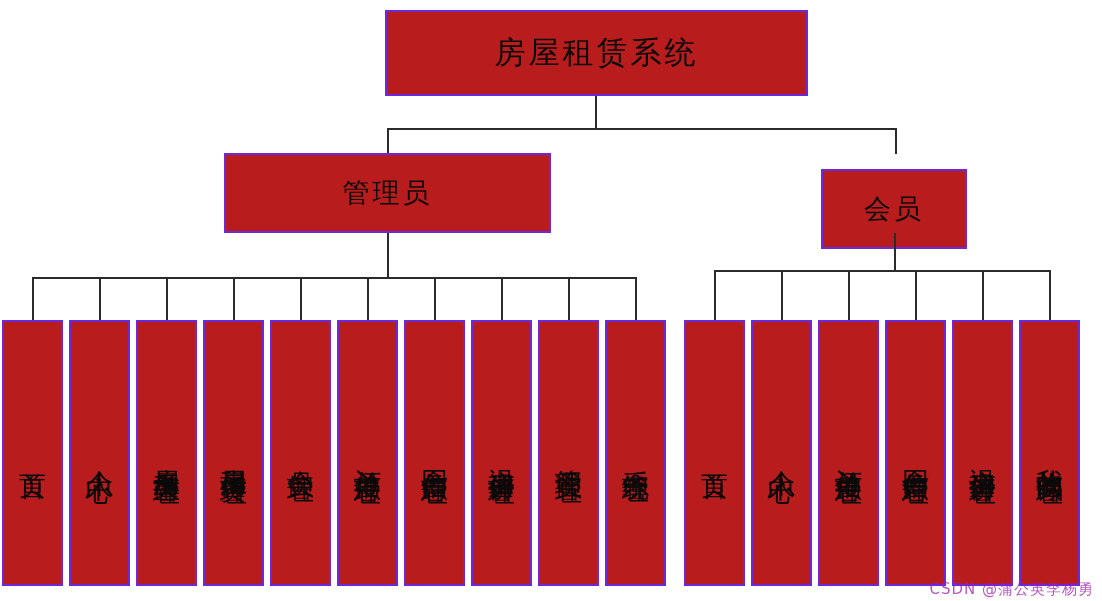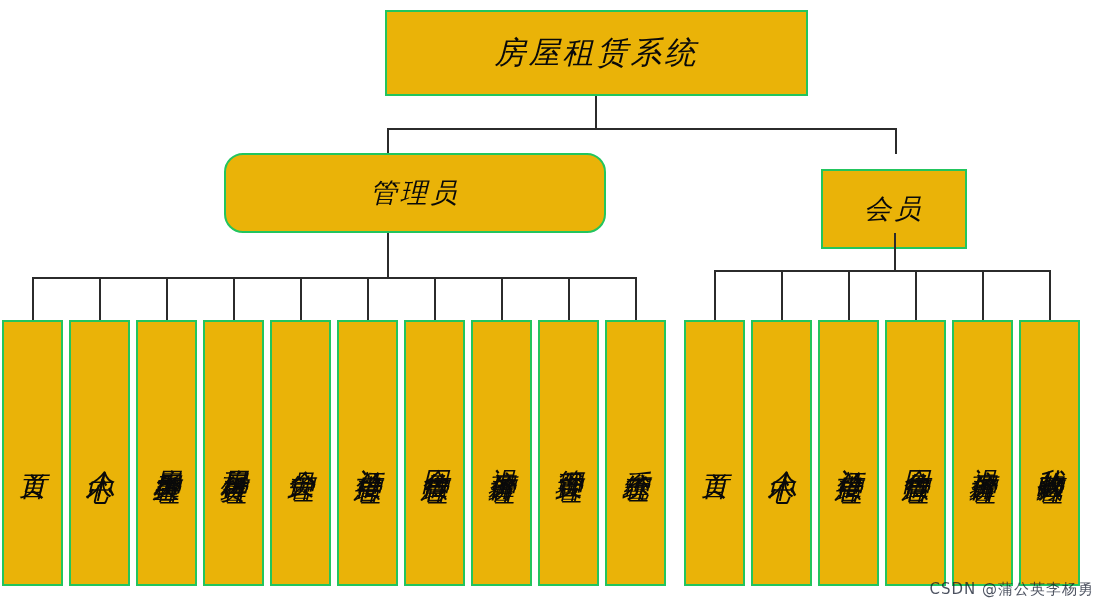--- a/index.html
+++ b/index.html
@@ -13,44 +13,42 @@
   #canvas {
     position: relative;
     width: 1102px;
     height: 601px;
     background: #ffffff;
     overflow: hidden;
   }
   .node {
     position: absolute;
     box-sizing: border-box;
-    border: 2px solid #22c55e;
-    background: #eab308;
+    border: 2px solid #6d28d9;
+    background: #b91c1c;
     display: flex;
     align-items: center;
     justify-content: center;
     color: #0a0a0a;
-    font-style: italic;
   }
   .node.root {
     left: 385px;
     top: 10px;
     width: 423px;
     height: 86px;
     font-size: 31px;
     letter-spacing: 3px;
   }
   .node.role-admin {
     left: 224px;
     top: 153px;
-    width: 382px;
+    width: 327px;
     height: 80px;
     font-size: 27px;
     letter-spacing: 3px;
-    border-radius: 19px;
   }
   .node.role-member {
     left: 821px;
     top: 153px;
     width: 146px;
     height: 80px;
     font-size: 27px;
     letter-spacing: 3px;
     margin-top: 16px;
   }
@@ -73,21 +71,21 @@
     position: absolute;
     background: #2b2b2b;
   }
   .line.v { width: 2px; }
   .line.h { height: 2px; }
   .watermark {
     position: absolute;
     right: 8px;
     bottom: 2px;
     font-size: 15px;
-    color: #0f172a;
+    color: #a21caf;
     opacity: 0.75;
     letter-spacing: 1px;
     white-space: nowrap;
     pointer-events: none;
   }
 </style>
 </head>
 <body>
 
 <div id="canvas">

